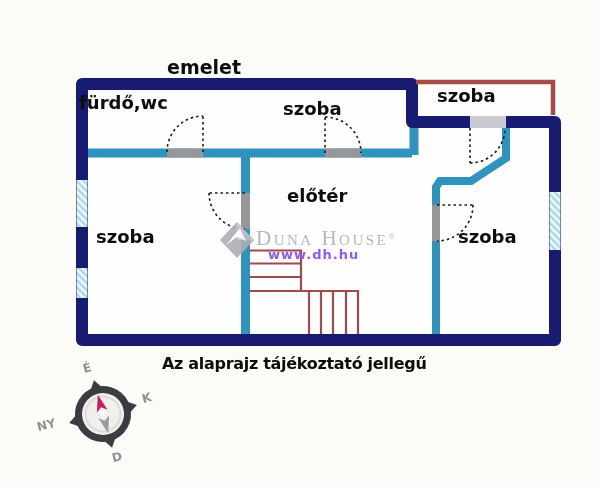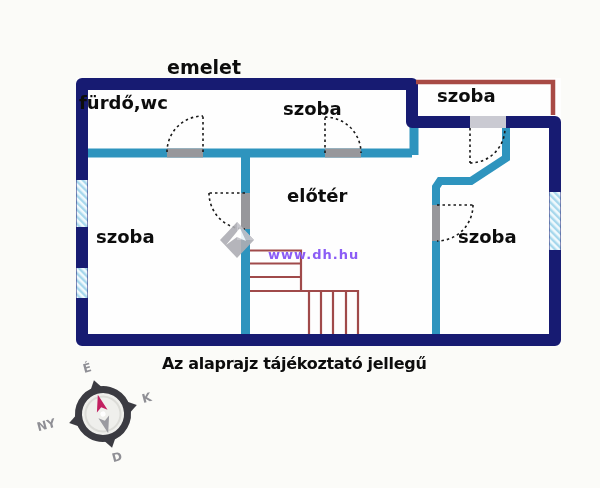--- a/index.html
+++ b/index.html
@@ -110,20 +110,21 @@
 
   <div class="plan-label" style="left:79px;top:94px;">fürdő,wc</div>
   <div class="plan-label" style="left:283px;top:100px;">szoba</div>
   <div class="plan-label" style="left:437px;top:87px;">szoba</div>
   <div class="plan-label" style="left:287px;top:187px;text-align:right;">előtér</div>
   <div class="plan-label" style="left:96px;top:228px;">szoba</div>
   <div class="plan-label" style="left:458px;top:228px;">szoba</div>
 
   <div class="plan-label caption-label" style="left:162px;top:356px;">Az alaprajz tájékoztató jellegű</div>
 
+  <div class="wm-text"><span>Duna House</span><sup>®</sup></div>
   <div class="wm-url">www.dh.hu</div>
 
   <div class="compass-label" style="left:83px;top:362px;">É</div>
   <div class="compass-label" style="left:142px;top:392px;">K</div>
   <div class="compass-label" style="left:37px;top:419px;">NY</div>
   <div class="compass-label" style="left:112px;top:451px;">D</div>
 
 </div>
 
 </body></html>

